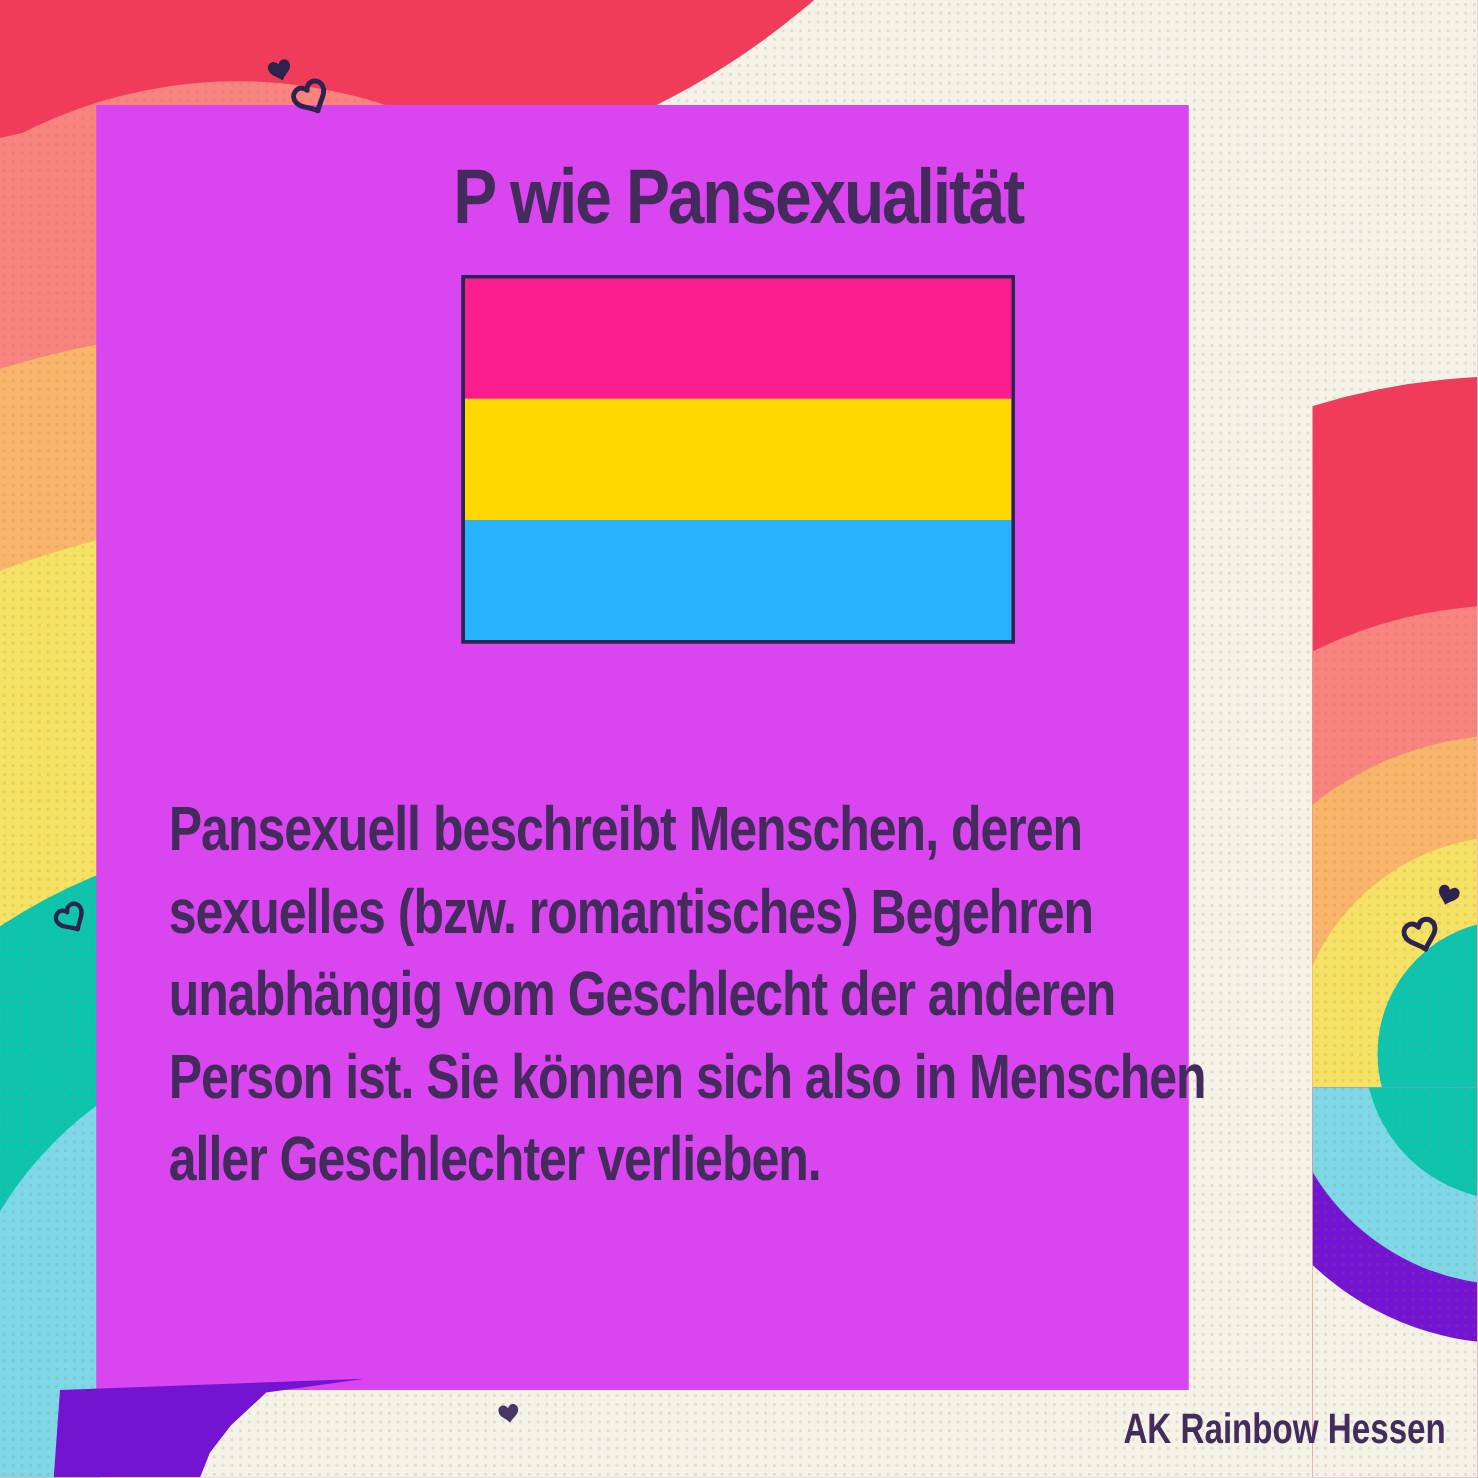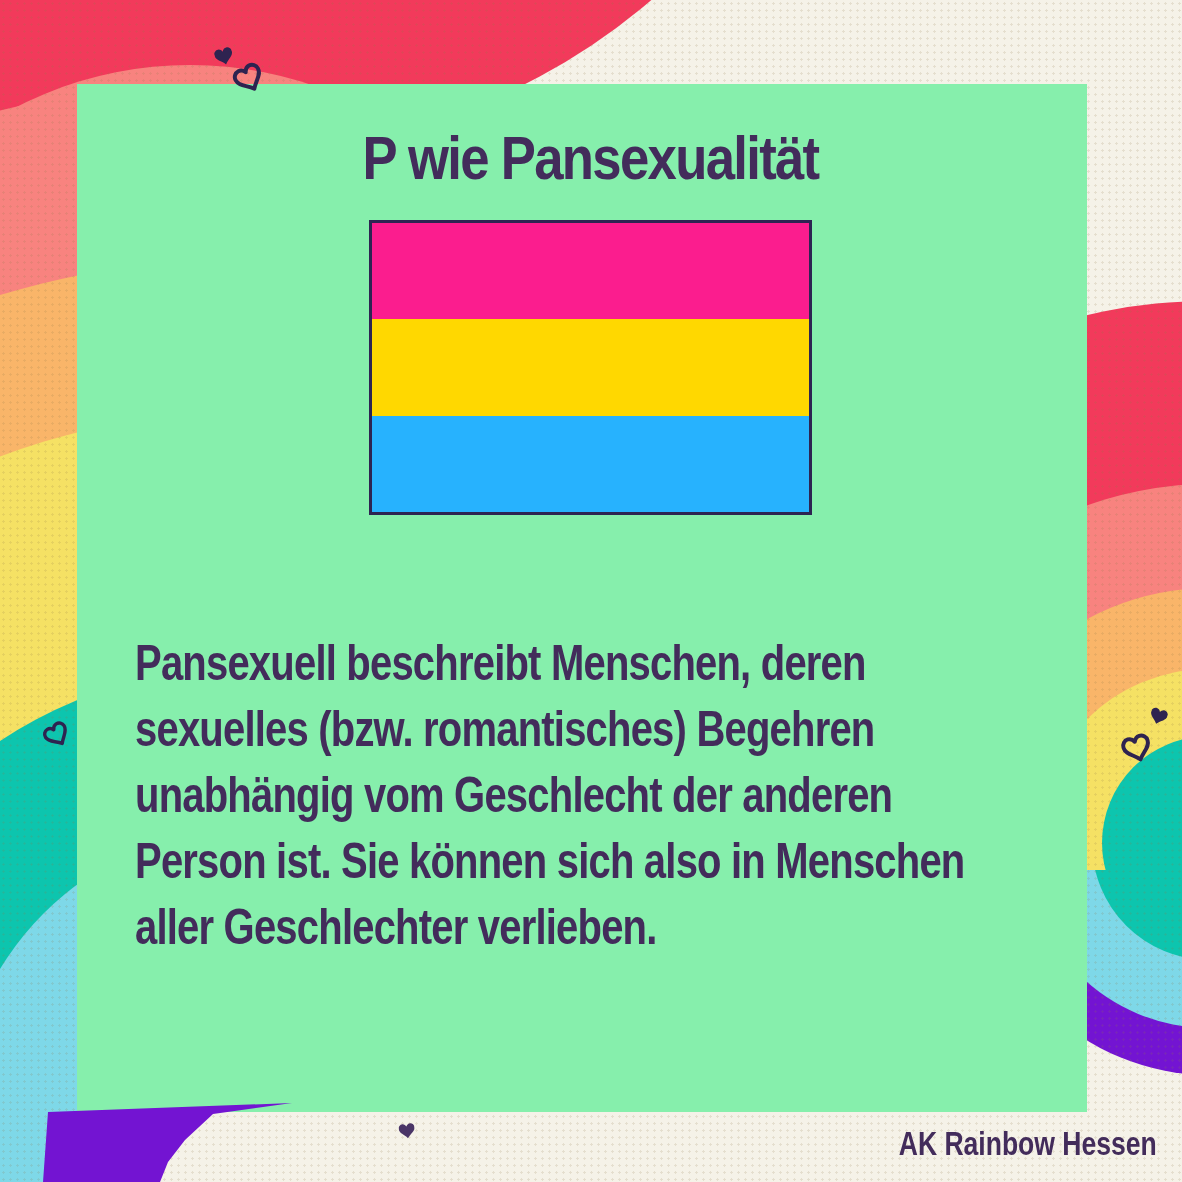--- a/index.html
+++ b/index.html
@@ -36,21 +36,21 @@
   .c-purple-r {left:-73px; top:-259px;width:464px;height:464px;background:#7314D2;}
   .c-blue-r   {left:-26px; top:-212px;width:370px;height:370px;background:#7ED8E8;}
   .c-teal-r2  {left:42px;  top:-144px;width:234px;height:234px;background:#0DC5AE;}
 
   
   #dots{left:0;top:0;width:1182px;height:1182px;
     background-image:radial-gradient(rgba(140,120,70,0.16) 1.1px, transparent 1.4px);
     background-size:7px 7px;pointer-events:none;}
 
   
-  #card{left:77px;top:84px;width:1010px;height:1028px;background:#86efac;}
+  #card{left:77px;top:84px;width:874px;height:1028px;background:#d946ef;}
 
   
   #purple-wedge{left:0px;top:1090px;width:320px;height:92px;background:#7314D2;
     clip-path:polygon(48px 22px, 292px 13px, 213px 24px, 185px 50px, 168px 72px, 160px 92px, 43px 92px);}
 
   
   #title{left:0;top:38px;width:1027px;text-align:center;
     font-size:62px;font-weight:700;letter-spacing:-2px;color:#432C5B;
     transform:scaleX(.85);transform-origin:center;white-space:nowrap;}
 

